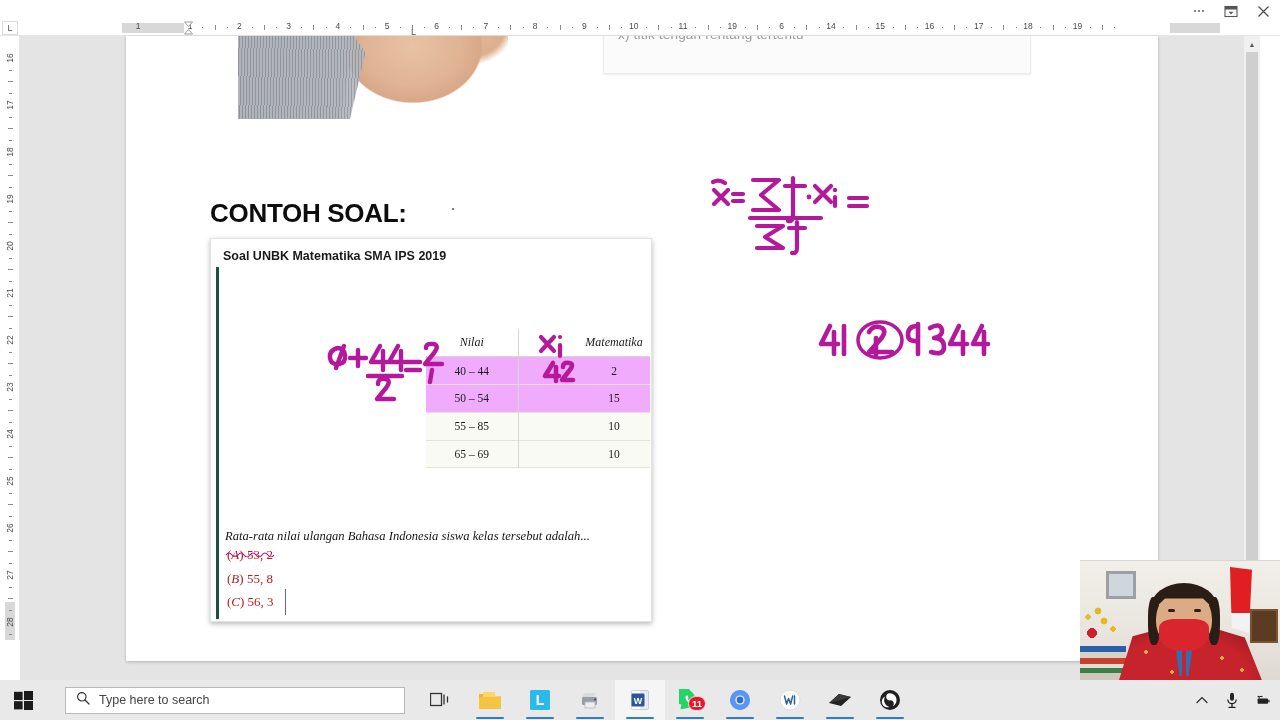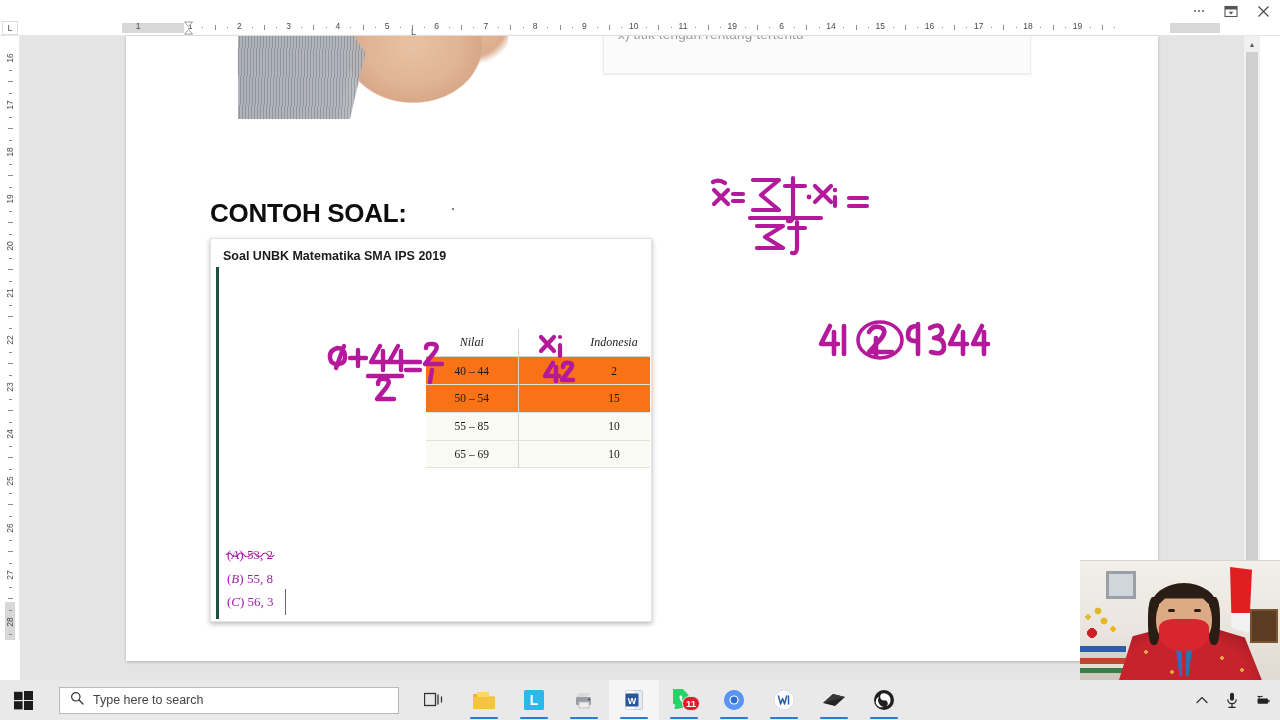--- a/index.html
+++ b/index.html
@@ -187,42 +187,42 @@
   .q-after {
     position:absolute; left:4px; top:258px; width:430px;
     font-style:italic; font-size:12.6px; color:#141414;
     font-family:"Liberation Serif", serif;
   }
   .squiggle {
     position:absolute; left:4px; top:272px; width:50px; height:6px;
   }
   .options { position:absolute; left:6px; top:276px; }
   .opt {
-    height:23.5px; font-size:13px; color:#a21caf;
+    height:23.5px; font-size:13px; color:#b91c1c;
     font-family:"Liberation Serif", serif; white-space:nowrap;
   }
   .opt i { font-style:italic; }
   .text-cursor {
     position:absolute; left:64px; top:318px; width:1.2px; height:26px;
     background:#6a6a6a;
   }
 
   
   .dtable {
     position:absolute; left:205px; top:34px; width:224px;
     border-collapse:collapse;
     font-family:"Liberation Serif", serif;
     margin-top:24px;
   }
   .dtable td, .dtable th {
     text-align:center; font-size:11.5px; color:#1a1a1a;
     height:27.8px; border:none; font-weight:normal;
   }
   .dtable th { font-style:italic; font-size:12px; background:#ffffff; }
-  .dtable tr.alt td { background:#f97316; }
+  .dtable tr.alt td { background:#f0abfc; }
   .dtable tr td { background:#fafaf5; }
   .dtable .divider { border-left:1px solid #d7d7cd; }
   .dtable thead tr { border-bottom:1px solid #d7d7cd; }
   .dtable tbody tr { border-bottom:1px solid #e2e2d8; }
   .col-nilai { width:92px; }
   .col-xi { width:60px; }
   .col-frek { width:72px; }
 
   
   .ink { position:absolute; color:#b5199b; font-family:"DejaVu Sans", sans-serif;
@@ -238,21 +238,21 @@
   
   .taskbar {
     position:absolute; left:0; bottom:0; width:1280px; height:40px;
     background:#e9e9e9; display:flex; align-items:center;
   }
   .start-btn {
     width:46px; height:40px; display:flex; align-items:center; justify-content:center;
   }
   .search-box {
     width:340px; height:27px; background:#ffffff; border:1px solid #b9b9b9;
-    display:flex; align-items:center; gap:9px; padding:0 10px; margin-left:13px;
+    display:flex; align-items:center; gap:9px; padding:0 10px; margin-left:19px;
   }
   .search-box .ph { font-size:12.5px; color:#444; }
   .tb-icons { display:flex; align-items:center; height:40px; margin-left:10px; }
   .tb-item {
     width:50px; height:40px; position:relative;
     display:flex; align-items:center; justify-content:center;
   }
   .tb-item.active { background:#f5f5f5; }
   .tb-underline {
     position:absolute; bottom:1px; left:11px; width:28px; height:2.5px;
@@ -555,21 +555,21 @@
         <div class="card-title">Soal UNBK Matematika SMA IPS 2019</div>
         <div class="card-accent"></div>
 
         <div class="card-body">
 
           <table class="dtable">
             <thead>
               <tr>
                 <th class="col-nilai">Nilai</th>
                 <th class="col-xi divider"></th>
-                <th class="col-frek">Indonesia</th>
+                <th class="col-frek">Matematika</th>
               </tr>
             </thead>
             <tbody id="table-body">
                 <tr class="alt">
                   <td class="col-nilai">40 – 44</td>
                   <td class="col-xi divider"></td>
                   <td class="col-frek">2</td>
                 </tr>
                 <tr class="alt">
                   <td class="col-nilai">50 – 54</td>
@@ -582,20 +582,21 @@
                   <td class="col-frek">10</td>
                 </tr>
                 <tr>
                   <td class="col-nilai">65 – 69</td>
                   <td class="col-xi divider"></td>
                   <td class="col-frek">10</td>
                 </tr>
               </tbody>
           </table>
 
+          <div class="q-after">Rata-rata nilai ulangan Bahasa Indonesia siswa kelas tersebut adalah...</div>
           <div class="squiggle">
             <svg width="50" height="6" viewBox="0 0 50 6">
                 <path d="M1 4 Q4 0 7 4 T13 4 T19 4 T25 4 T31 4 T37 4 T43 4 T49 4" fill="none" stroke="#b5199b" stroke-width="1.2"></path>
               </svg>
           </div>
 
           <div class="options" id="options-list">
               <div class="opt"><span>(<i>A</i>)&nbsp;</span><span>53, 2</span></div>
               <div class="opt"><span>(<i>B</i>)&nbsp;</span><span>55, 8</span></div>
               <div class="opt"><span>(<i>C</i>)&nbsp;</span><span>56, 3</span></div>

